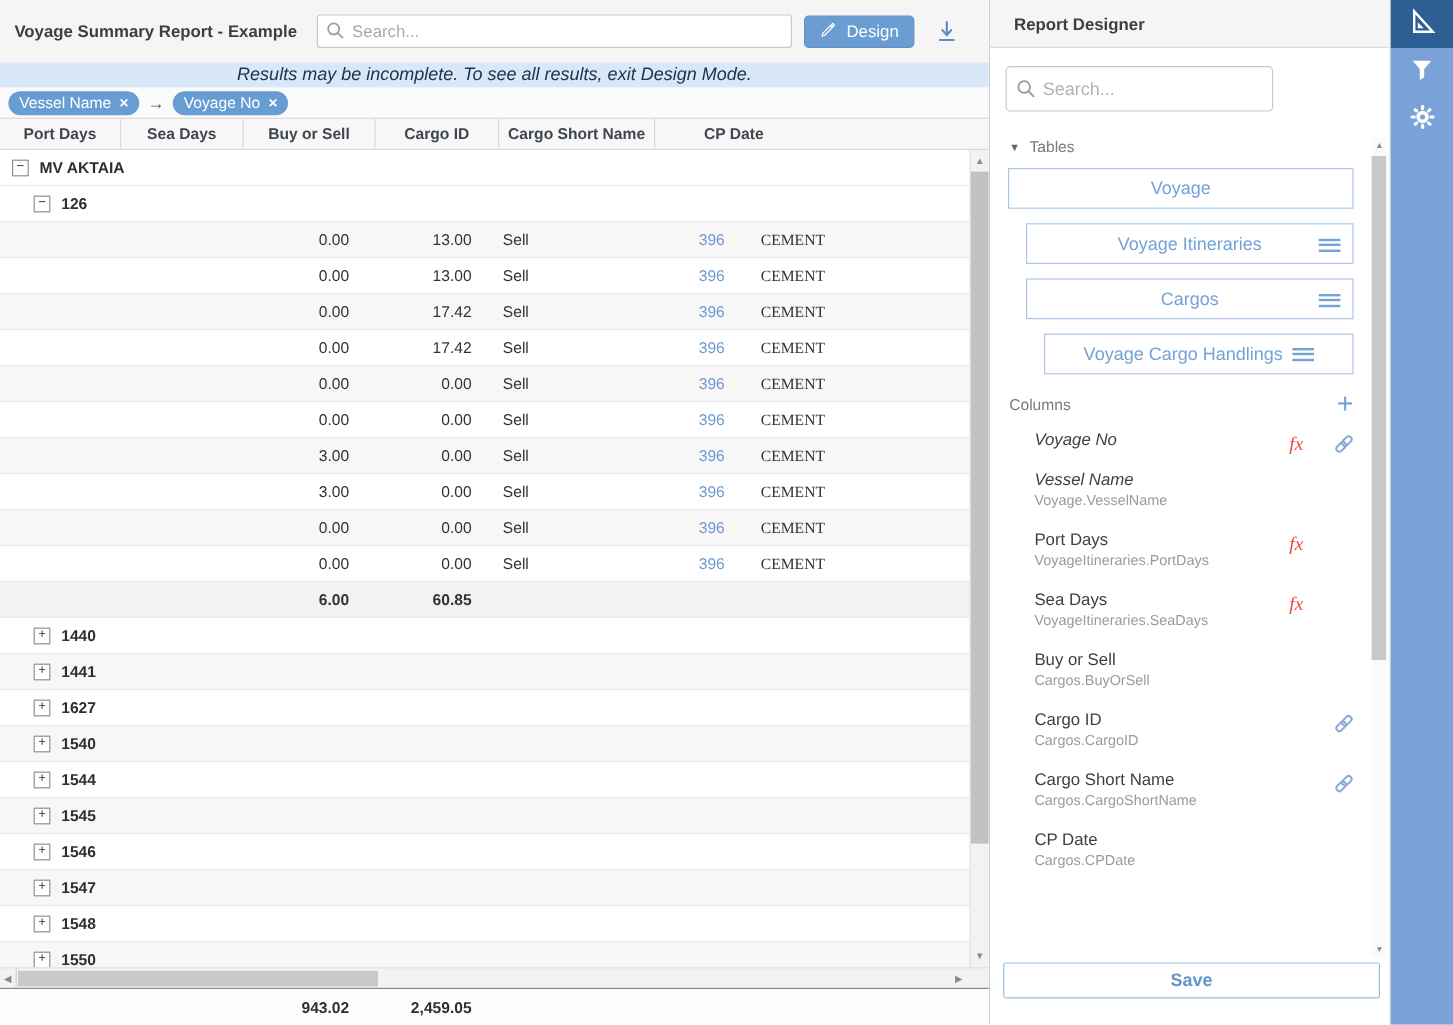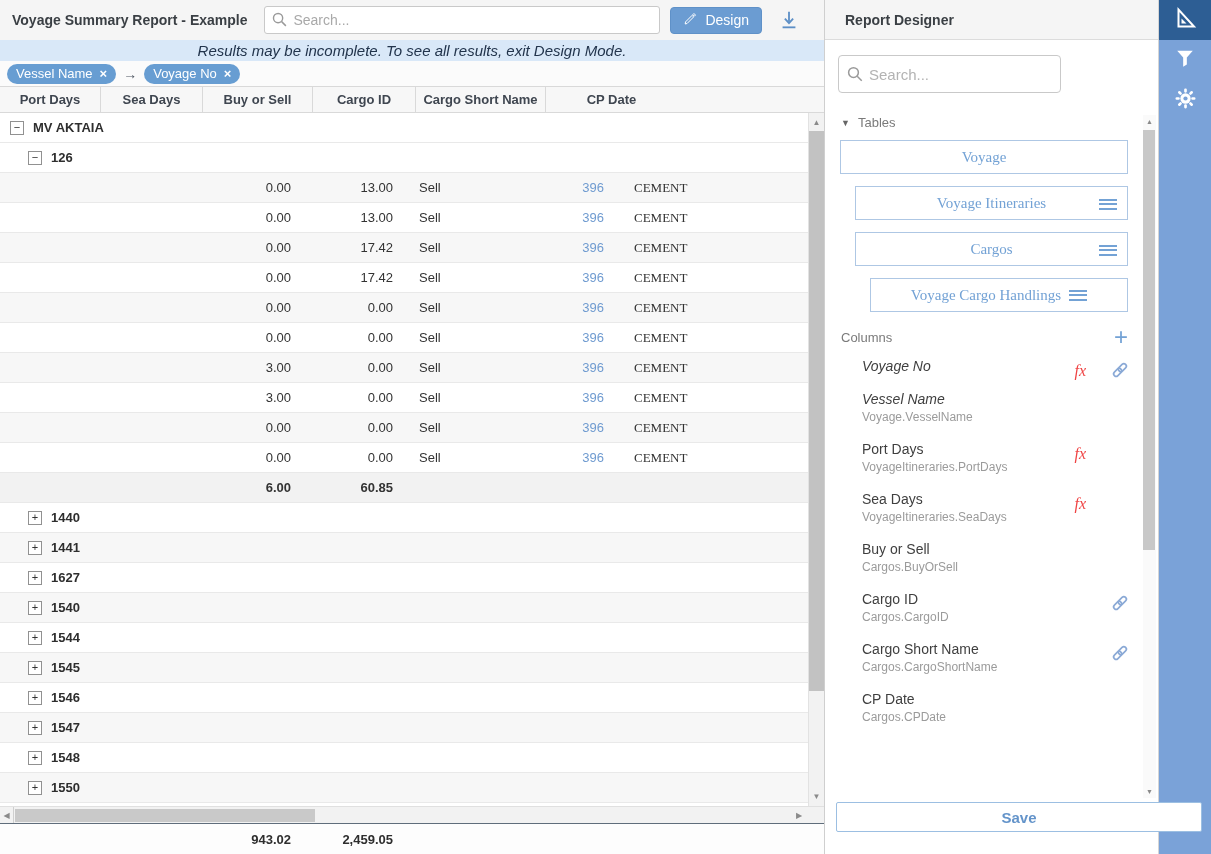--- a/index.html
+++ b/index.html
@@ -3,21 +3,21 @@
 <meta charset="utf-8">
 <style>
   * { margin:0; padding:0; box-sizing:border-box; }
   html,body { width:1211px; height:854px; overflow:hidden; background:#fff;
               font-family:"Liberation Sans", sans-serif; }
   .app { position:relative; width:1211px; height:854px; display:flex; }
 
   
   .left { width:825px; height:854px; display:flex; flex-direction:column; border-right:1px solid #cfcfcf; }
 
-  .topbar { height:40px; background:#f5f5f5; display:flex; align-items:center; padding:0 12px; flex:none; }
+  .topbar { height:52px; background:#f5f5f5; display:flex; align-items:center; padding:0 12px; flex:none; }
   .report-title { font-weight:bold; font-size:14px; color:#3a3f44; white-space:nowrap; }
   .search-wrap { position:relative; margin-left:auto; width:396px; height:28px; }
   .search-wrap input { width:100%; height:100%; border:1px solid #c9c9c9; border-radius:3px; background:#fff;
                        padding:0 8px 0 28px; font-size:14px; color:#444; font-family:inherit; }
   .search-wrap input::placeholder { color:#a9a9a9; }
   .search-glyph { position:absolute; left:7px; top:5px; }
   .design-btn { margin-left:10px; height:27px; padding:0 12px; background:#6b9cd2; border:1px solid #5f91c8;
                 border-radius:4px; color:#fff; font-size:14px; display:flex; align-items:center; gap:7px; cursor:pointer; }
   .download-btn { margin:0 10px 0 14px; width:26px; height:26px; display:flex; align-items:center; justify-content:center; cursor:pointer; }
 
@@ -78,21 +78,21 @@
   .designer-body { flex:1; position:relative; }
   .panel-search { position:absolute; left:13px; top:15px; width:223px; height:38px; }
   .panel-search input { width:100%; height:100%; border:1px solid #c9c9c9; border-radius:4px; padding:0 8px 0 30px;
                         font-size:15px; color:#444; font-family:inherit; }
   .panel-search input::placeholder { color:#b3b3b3; }
   .panel-search .search-glyph { top:10px; left:8px; }
 
   .tables-label { position:absolute; left:16px; top:75px; display:flex; align-items:center; gap:8px;
                   font-size:13px; color:#7a7a7a; cursor:pointer; }
   .tables-label .tri { font-size:9px; color:#666; }
-  .tbl-boxes { position:absolute; left:0; top:100px; width:303px;font-family:Liberation Serif, serif; }
+  .tbl-boxes { position:absolute; left:0; top:100px; width:303px; }
   .tbl-box { position:relative; height:34px; border:1px solid #aec7e4; background:#fff; margin-bottom:12px;
              display:flex; align-items:center; justify-content:center; color:#73a2d5; font-size:15px; cursor:pointer; }
   .tbl-box .handle { position:absolute; right:10px; top:9px; width:18px; cursor:grab; }
   .tbl-box .handle i { display:block; height:2px; background:#73a2d5; margin:2.5px 0; }
   .tbl-box.handle-inline { justify-content:flex-start; }
   .tbl-box.handle-inline .label-wrap { margin:0 auto; display:flex; align-items:center; gap:8px; }
   .tbl-box.handle-inline .handle { position:static; }
 
   .columns-head { position:absolute; left:16px; top:288px; right:30px; display:flex; align-items:center; justify-content:space-between; }
   .columns-title { font-size:13px; color:#7a7a7a; }
@@ -105,21 +105,21 @@
   .fx-ico { position:absolute; right:72px; top:4px; color:#ef4444; font-family:"Liberation Serif", serif;
             font-style:italic; font-size:16px; cursor:pointer; }
   .link-ico { position:absolute; right:28px; top:2px; cursor:pointer; }
 
   .panel-vscroll { position:absolute; right:2px; top:75px; width:13px; height:683px; background:#fafafa; }
   .panel-vscroll .arr { position:absolute; left:0; width:13px; height:13px; color:#8a8a8a; font-size:7px;
                         display:flex; align-items:center; justify-content:center; cursor:pointer; }
   .panel-vscroll .arr.up{ top:0; } .panel-vscroll .arr.down{ bottom:0; }
   .pthumb { position:absolute; left:0; top:15px; width:12px; height:420px; background:#c8c8c8; cursor:pointer; }
 
-  .save-btn { position:absolute; left:11px; bottom:22px; width:366px; height:30px; background:#fff;
+  .save-btn { position:absolute; left:11px; bottom:22px; width:314px; height:30px; background:#fff;
               border:1px solid #9cbfe2; border-radius:2px; color:#6494ca; font-weight:bold; font-size:15px;
               display:flex; align-items:center; justify-content:center; cursor:pointer; }
 
   
   .rail { width:52px; height:854px; background:#7aa2d8; flex:none; display:flex; flex-direction:column; }
   .rail-item { height:40px; display:flex; align-items:center; justify-content:center; cursor:pointer; }
   .rail-item.active { background:#2d5e94; }
 </style>
 </head>
 <body>

